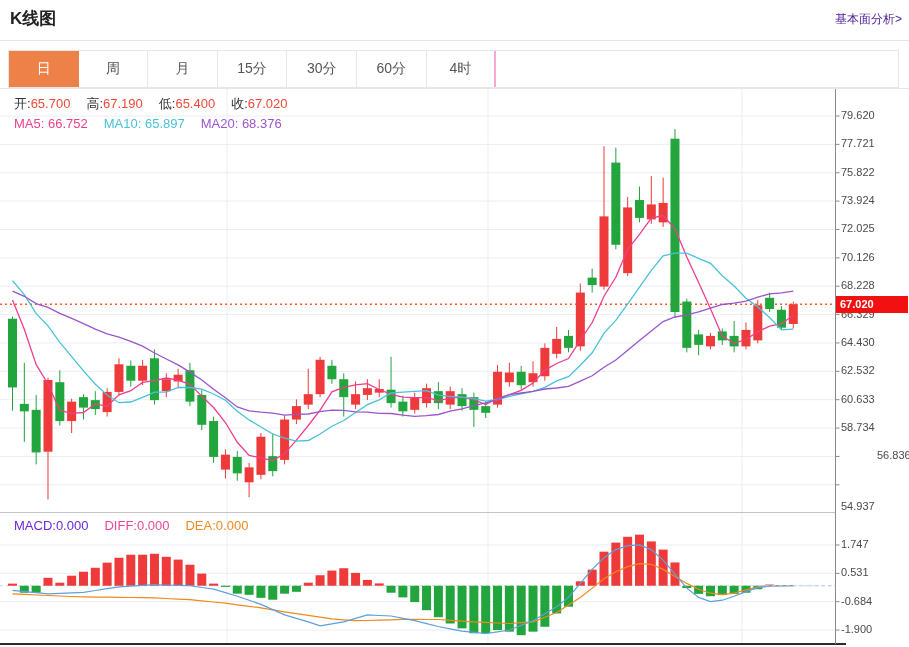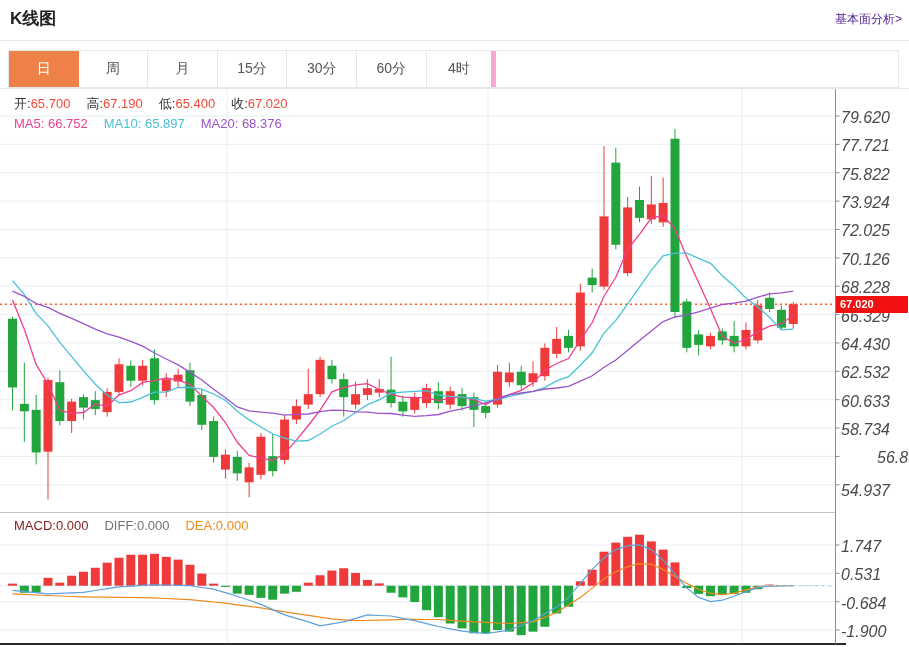--- a/index.html
+++ b/index.html
@@ -6,32 +6,32 @@
   .app{position:relative;width:909px;height:646px;background:#fff;overflow:hidden;
        font-family:"Liberation Sans","DejaVu Sans",sans-serif;}
   .hdr-title{position:absolute;left:10px;top:7px;font-size:17px;font-weight:bold;color:#222;}
   .hdr-link{position:absolute;right:7px;top:11px;font-size:12px;color:#4c1d95;text-decoration:none;cursor:pointer;}
   .hdr-line{position:absolute;left:0;top:40px;width:909px;height:1px;background:#e6e6e6;}
   .tabbar{position:absolute;left:8px;top:50px;width:891px;height:38px;display:flex;
           border:1px solid #e7e7e7;box-sizing:border-box;background:#fff;}
   .tab{width:69.6px;height:100%;display:flex;align-items:center;justify-content:center;
        font-size:14px;color:#555;border-right:1px solid #e7e7e7;box-sizing:border-box;cursor:pointer;background:#fff;}
   .tab.active{background:#ee8147;color:#fff;border-right:none;}
-  .tab:last-child{border-right:5px solid #f9a8d4;}
+  .tab:last-child{border-right:2px solid #f9a8d4;}
   svg{position:absolute;left:0;top:0;}
   .ohlc{position:absolute;left:14px;top:95px;font-size:13px;color:#333;white-space:nowrap;}
   .ohlc .pair{margin-right:16px;}
   .ohlc .val{color:#ef4937;}
   .ma-row{position:absolute;left:14px;top:116px;font-size:13px;white-space:nowrap;}
   .ma-row .pair{margin-right:16px;}
   .ma5{color:#ef3e8e;} .ma10{color:#49c2d9;} .ma20{color:#9b55cb;}
   .macd-row{position:absolute;left:14px;top:518px;font-size:13px;white-space:nowrap;}
   .macd-row .pair{margin-right:16px;}
-  .c-macd{color:#7f1d1d;} .c-diff{color:#737373;} .c-dea{color:#ef8a1e;}
-  .ytick{position:absolute;left:841px;font-size:16px;color:#4a4a4a;font-style:italic;}
+  .c-macd{color:#6d28d9;} .c-diff{color:#ec4899;} .c-dea{color:#ef8a1e;}
+  .ytick{position:absolute;left:841px;font-size:11px;color:#4a4a4a;}
   .price-tag{position:absolute;left:836px;top:296px;width:72px;height:17px;background:#f21111;
              color:#fff;font-size:11px;font-weight:bold;line-height:17px;padding-left:4px;box-sizing:border-box;}
 </style>
 </head>
 <body>
 
 <div class="app">
   <svg id="chart-svg" width="909" height="647">
       <g>
         <line x1="0" y1="116" x2="835" y2="116" stroke="#e9eef4" stroke-width="1"></line>
@@ -326,20 +326,20 @@
       <div class="ytick" style="top: 194.107px;">73.924</div>
       <div class="ytick" style="top: 222.476px;">72.025</div>
       <div class="ytick" style="top: 250.845px;">70.126</div>
       <div class="ytick" style="top: 279.214px;">68.228</div>
       <div class="ytick" style="top: 307.583px;">66.329</div>
       <div class="ytick" style="top: 335.952px;">64.430</div>
       <div class="ytick" style="top: 364.321px;">62.532</div>
       <div class="ytick" style="top: 392.69px;">60.633</div>
       <div class="ytick" style="top: 421.059px;">58.734</div>
       <div class="ytick" style="top: 449.428px; padding-left: 36px;">56.836</div>
-      <div class="ytick" style="top: 482px;">54.937</div>
+      <div class="ytick" style="top: 500px;">54.937</div>
       <div class="ytick" style="top: 538px;">1.747</div>
       <div class="ytick" style="top: 566.35px;">0.531</div>
       <div class="ytick" style="top: 594.7px;">-0.684</div>
       <div class="ytick" style="top: 623.05px;">-1.900</div>
     </div>
   <div class="price-tag" style="top: 295.73px;">67.020</div>
 </div>
 
 </body></html>

